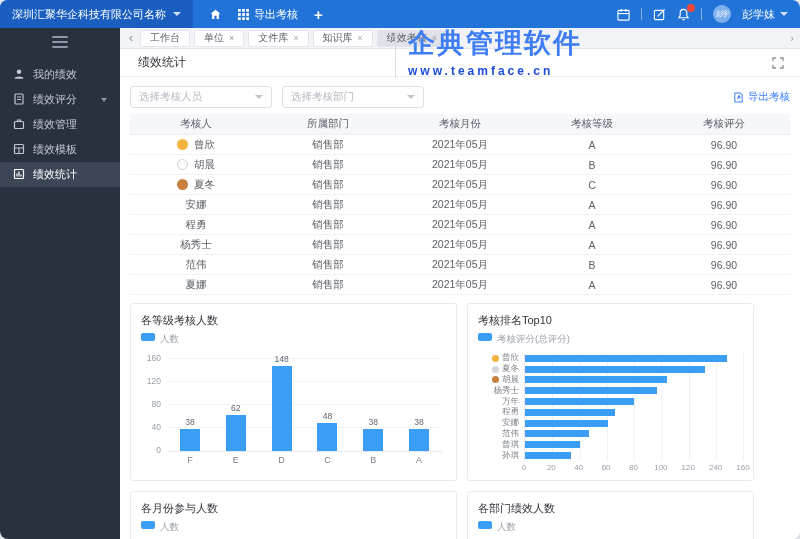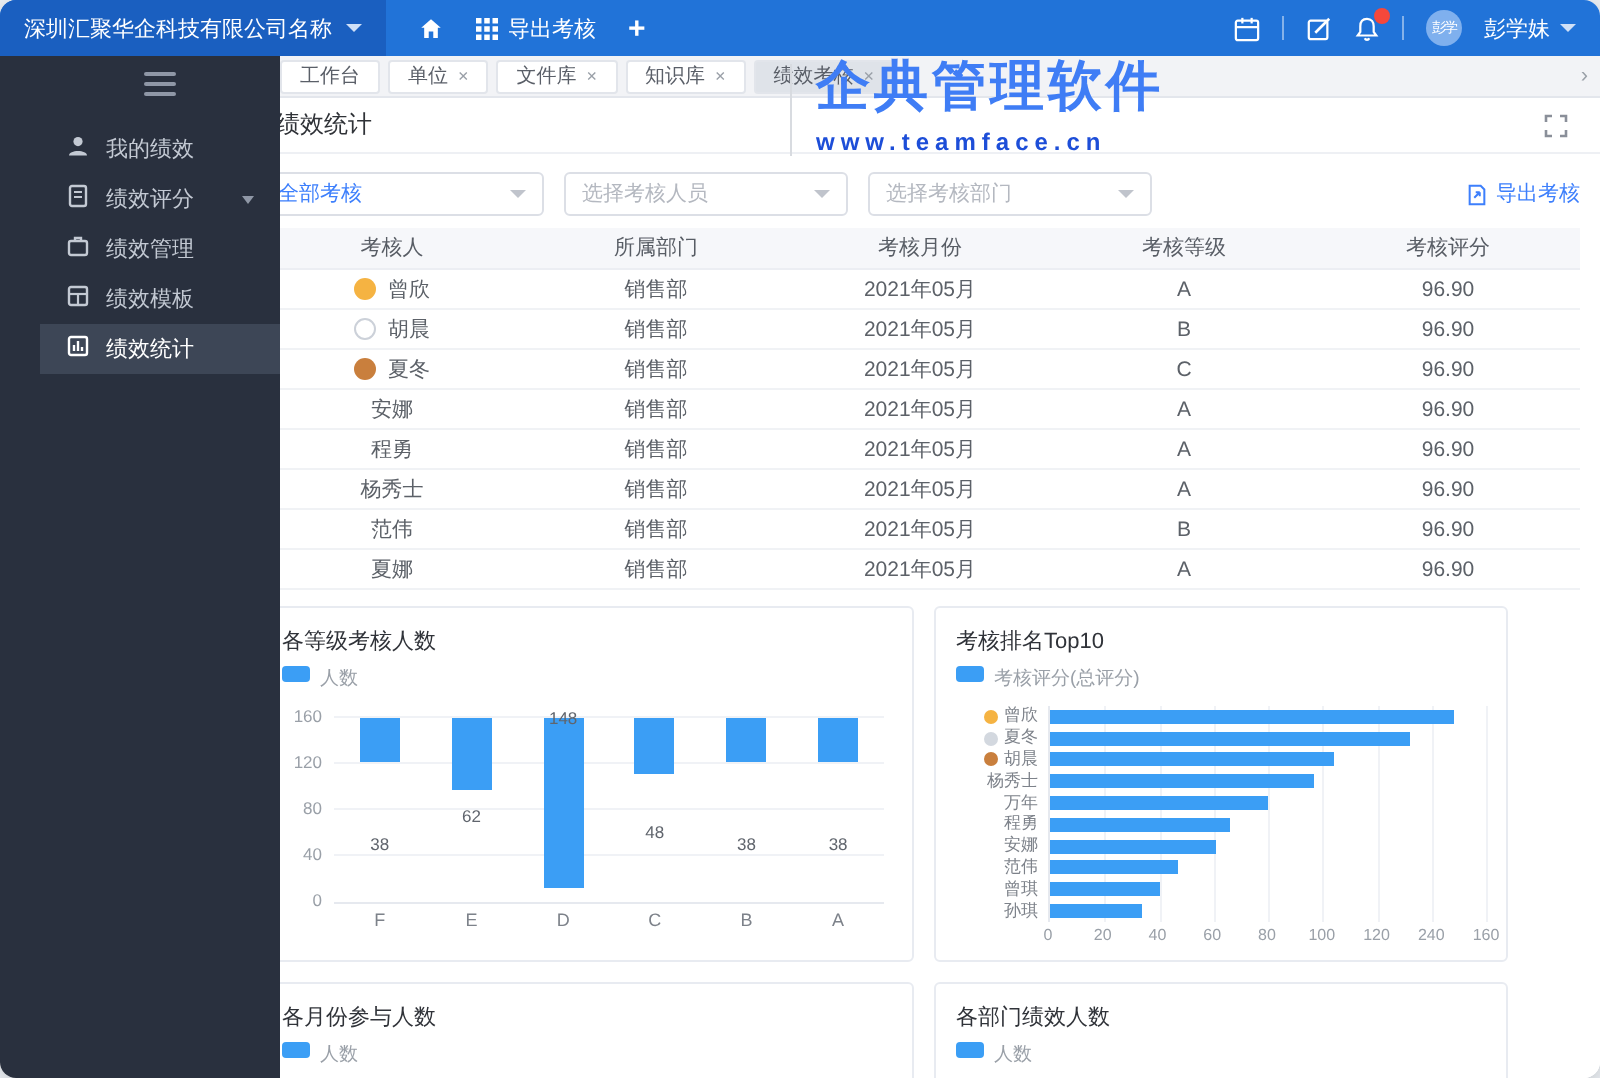--- a/index.html
+++ b/index.html
@@ -10,21 +10,21 @@
   .company-tab{height:28px;display:flex;align-items:center;gap:7px;padding:0 12px;background:#1a5fc0;cursor:pointer;}
   .caret{width:0;height:0;border-left:4px solid transparent;border-right:4px solid transparent;border-top:4px solid #cfe0f7;}
   .tb-btn{margin-left:16px;display:flex;align-items:center;gap:5px;cursor:pointer;}
   .tb-right{margin-left:auto;display:flex;align-items:center;gap:11px;padding-right:12px;}
   .div-v{width:1px;height:12px;background:rgba(255,255,255,.45);}
   .bell-wrap{position:relative;display:flex;}
   .red-dot{position:absolute;top:-4px;right:-5px;width:8px;height:8px;border-radius:50%;background:#f5483b;}
   .avatar{width:18px;height:18px;border-radius:50%;background:#7fb0ee;color:#fff;font-size:7px;display:flex;align-items:center;justify-content:center;letter-spacing:-1px;}
   .plus{font-size:15px;font-weight:bold;line-height:1;}
   
-  .sidebar{position:absolute;top:28px;left:0;width:120px;bottom:0;background:#29303e;color:#c3c9d3;font-size:11px;z-index:4;padding-left:20px;}
+  .sidebar{position:absolute;top:28px;left:0;width:120px;bottom:0;background:#29303e;color:#c3c9d3;font-size:11px;z-index:4;}
   .burger{margin:8px auto 14px;width:16px;display:flex;flex-direction:column;gap:3px;cursor:pointer;}
   .burger span{height:2px;background:#8f97a6;border-radius:1px;}
   .side-item{height:25px;display:flex;align-items:center;padding:0 13px;gap:8px;cursor:pointer;}
   .side-item.active{background:#3d4656;color:#fff;}
   .side-item svg{flex:none;}
   .chev-d{margin-left:auto;width:0;height:0;border-left:3.5px solid transparent;border-right:3.5px solid transparent;border-top:4px solid #8f97a6;}
   
   .content{position:absolute;top:28px;left:120px;right:0;bottom:0;display:flex;flex-direction:column;background:#fff;}
   .tabstrip{height:20px;background:#f2f3f6;border-bottom:1px solid #e3e6ec;display:flex;align-items:center;gap:4px;padding:0 6px;font-size:10px;color:#5a5f68;position:relative;flex:none;}
   .back-btn{color:#8a909a;font-size:12px;padding:0 3px;cursor:pointer;}
@@ -58,21 +58,21 @@
   .card.w0{width:327px;}.card.w1{width:287px;}
   .card.tall{height:178px;}.card.short{height:140px;}
   .card-title{font-size:11px;font-weight:normal;color:#303339;}
   .legend{display:flex;gap:5px;margin-top:5px;}
   .swatch{width:14px;height:8px;border-radius:2px;background:#3b9ef5;}
   .legend-label{font-size:9.5px;color:#9aa0a8;}
   .vplot{position:relative;height:92px;margin:13px 4px 0 26px;border-bottom:1px solid #e6e9ef;}
   .grid-h{position:absolute;left:0;right:0;border-top:1px solid #f0f2f6;}
   .ytick{position:absolute;left:-26px;width:20px;text-align:right;font-size:8.5px;color:#9aa0a8;margin-top:-4px;}
   .vbars{position:absolute;left:0;right:0;top:0;bottom:0;display:flex;}
-  .slot{flex:1;position:relative;display:flex;justify-content:center;align-items:flex-start;}
+  .slot{flex:1;position:relative;display:flex;justify-content:center;align-items:flex-end;}
   .vbar{width:20px;background:#3b9ef5;}
   .vval{position:absolute;width:100%;text-align:center;font-size:8.5px;color:#60656d;}
   .xlabels{display:flex;margin:3px 4px 0 26px;}
   .xlabels span{flex:1;text-align:center;font-size:9px;color:#7d828a;}
   .hchart{display:flex;margin-top:7px;}
   .hnames{width:46px;display:flex;flex-direction:column;}
   .hname{height:10.8px;display:flex;align-items:center;justify-content:flex-end;gap:3px;font-size:8.5px;color:#7d828a;padding-right:5px;white-space:nowrap;}
   .mdot{width:7px;height:7px;border-radius:50%;flex:none;}
   .hplotarea{flex:1;position:relative;border-left:1px solid #e6e9ef;}
   .grid-v{position:absolute;top:0;bottom:0;border-left:1px solid #f0f2f6;}
@@ -240,24 +240,20 @@
               <path d="M8 1 H11 V4"></path>
               <path d="M11 8 V11 H8"></path>
               <path d="M4 11 H1 V8"></path>
             </g>
         </svg>
       </span>
     </div>
 
     <div class="content-body">
       <div class="filter-row">
-        <div class="select primary">
-          <span class="val">全部考核</span>
-          <span class="sel-caret"></span>
-        </div>
         <div class="select">
           <span class="val">选择考核人员</span>
           <span class="sel-caret"></span>
         </div>
         <div class="select">
           <span class="val">选择考核部门</span>
           <span class="sel-caret"></span>
         </div>
         <span class="export">
           <svg width="11" height="11" viewBox="0 0 12 12">

